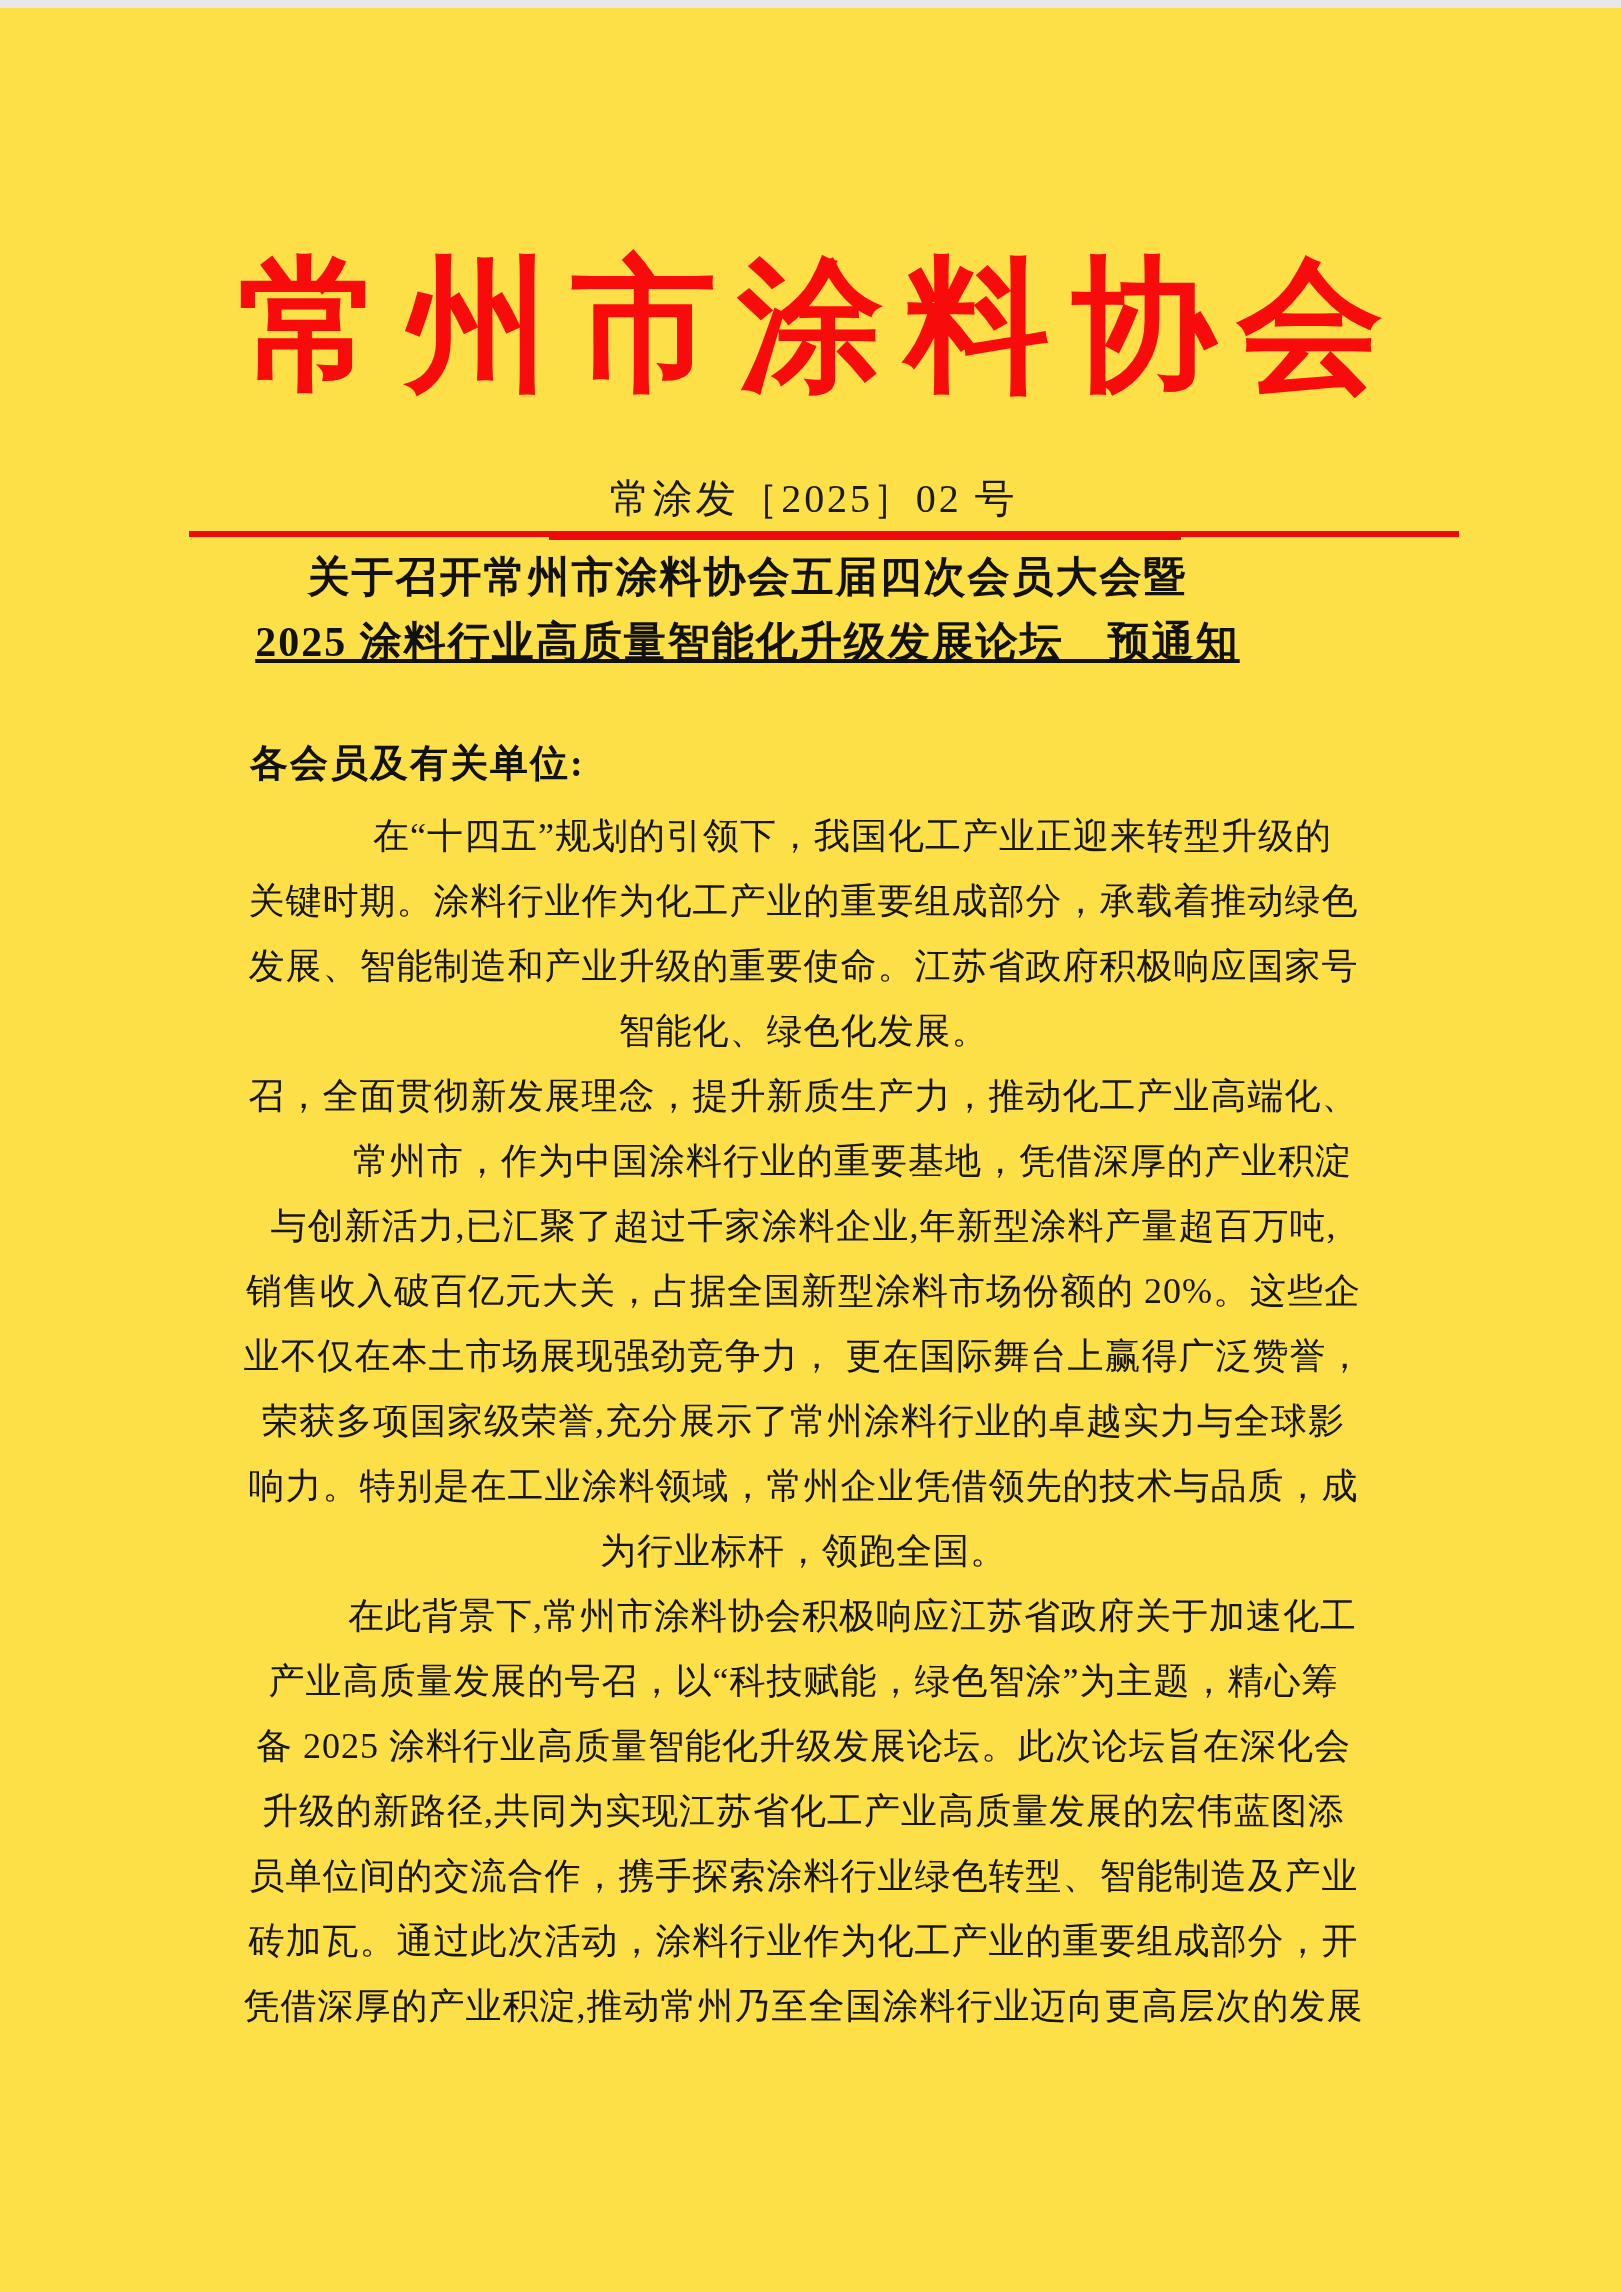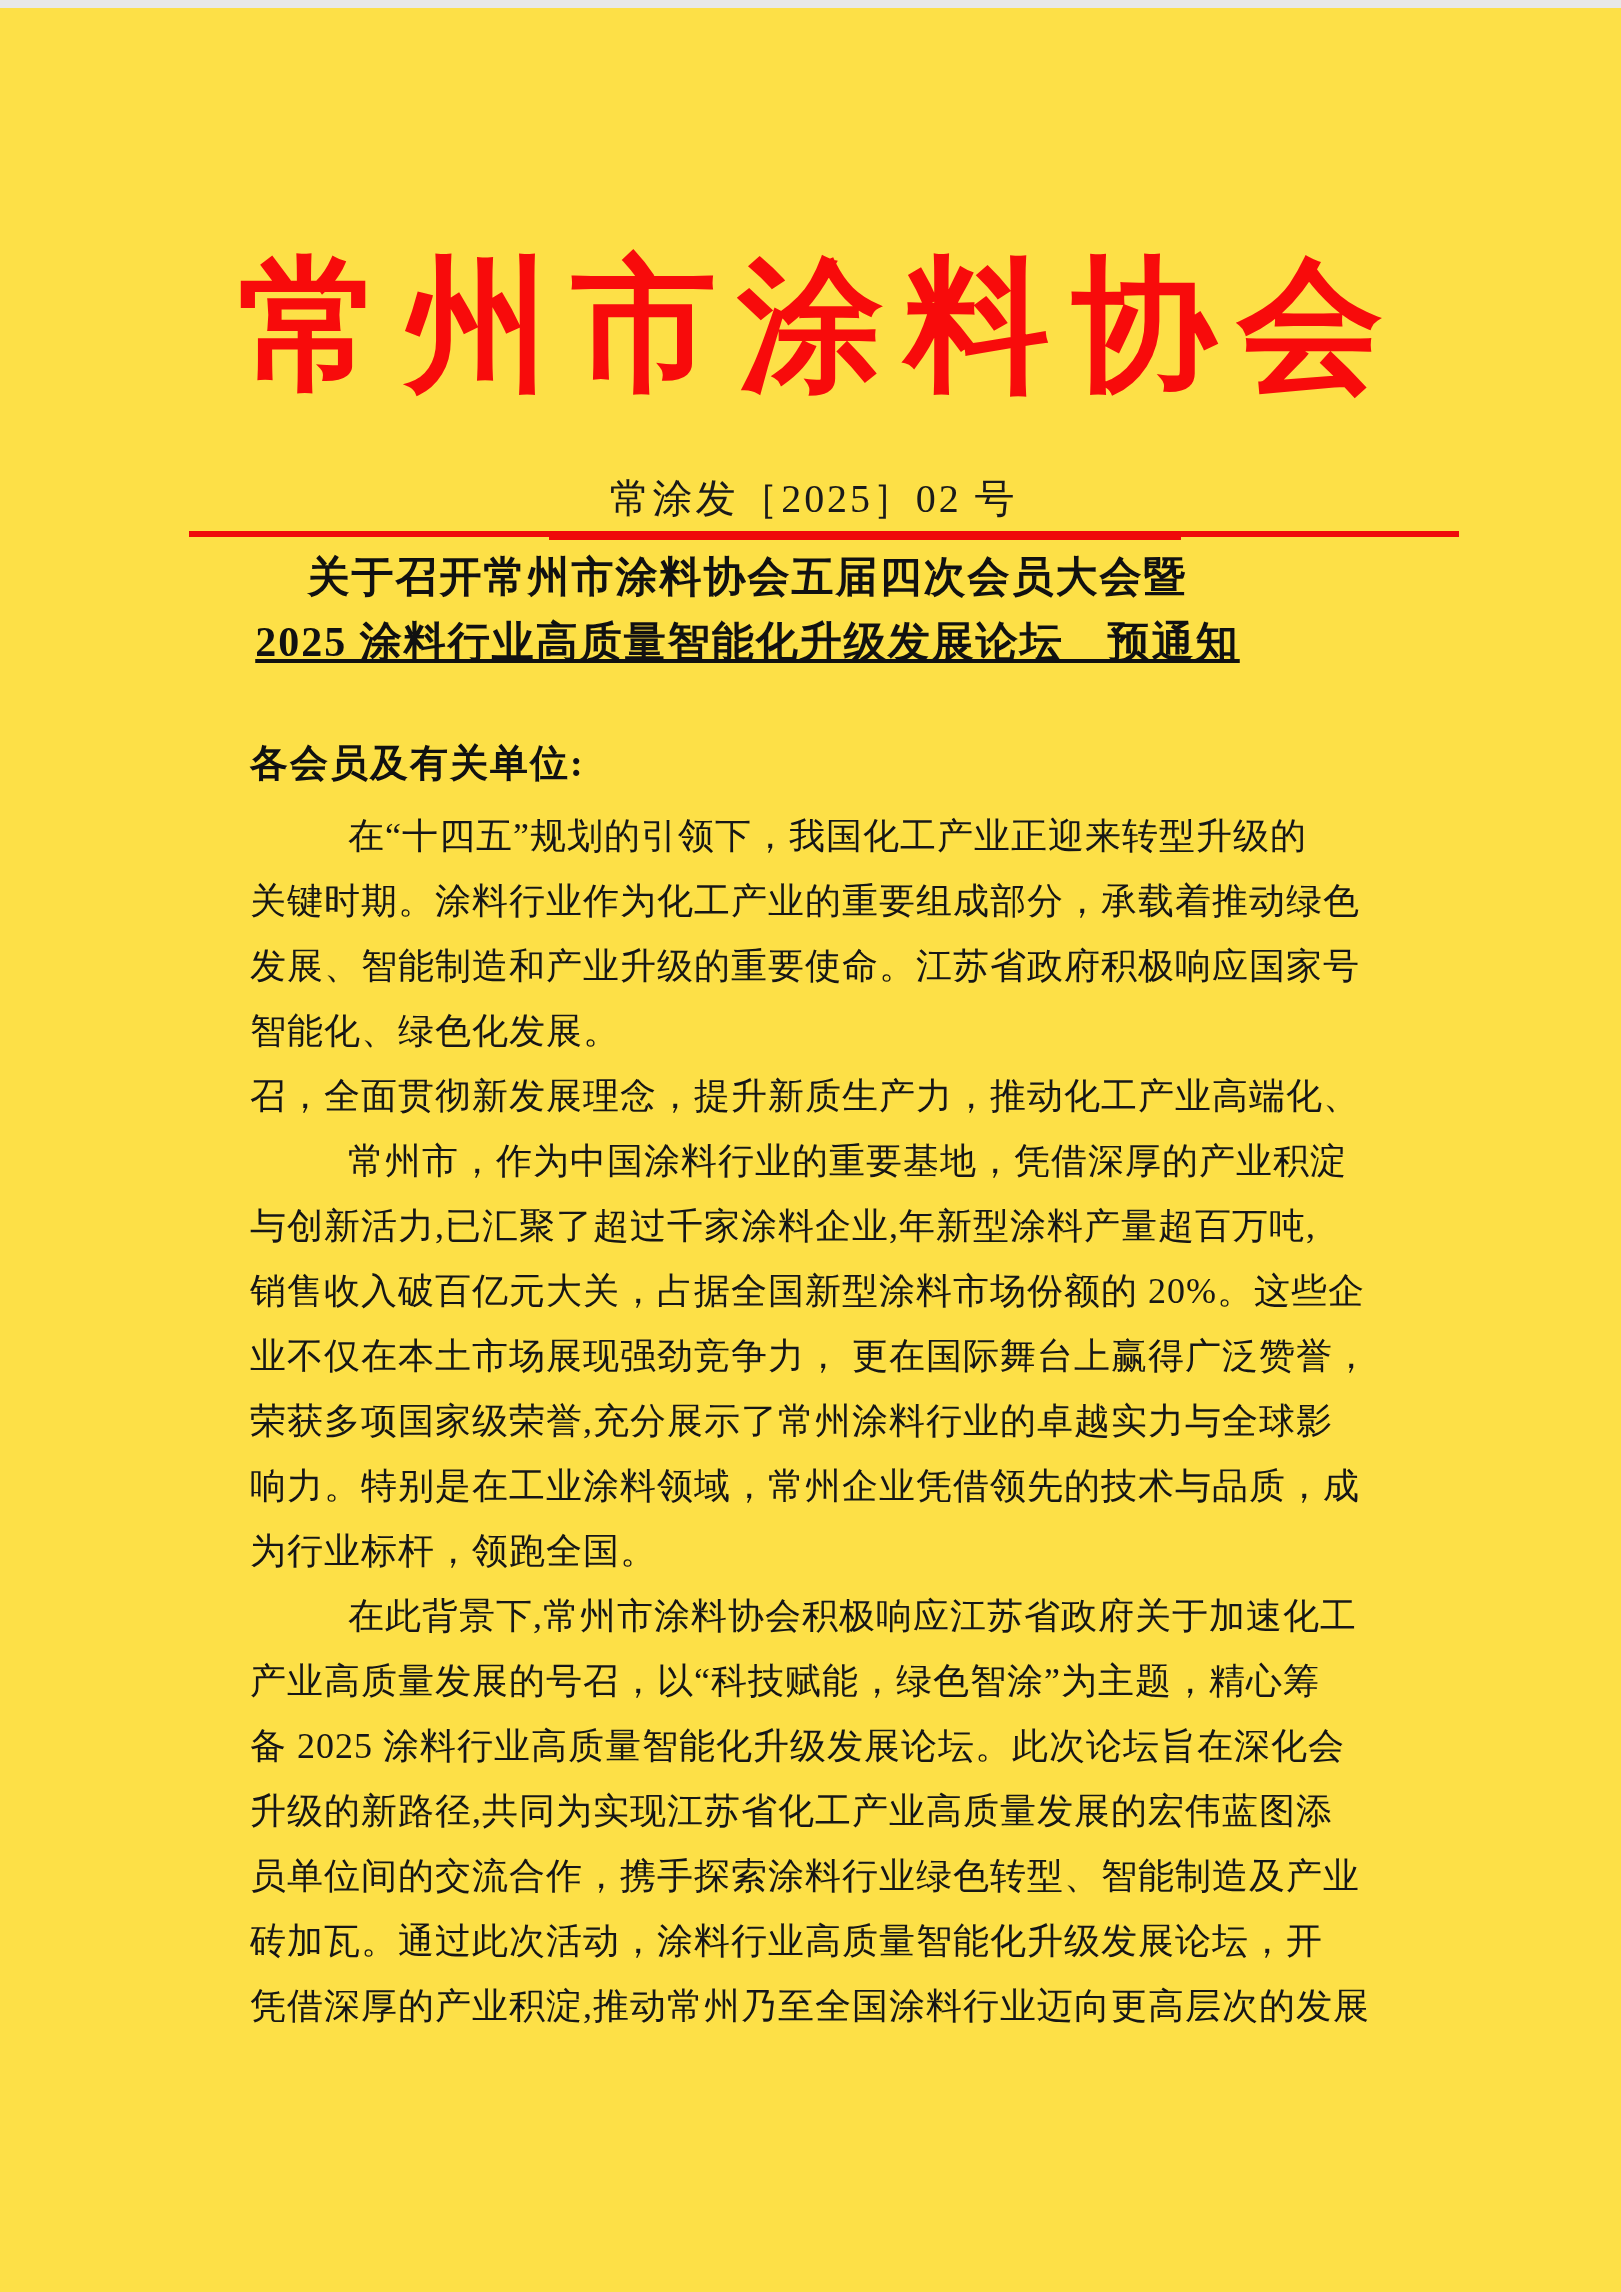--- a/index.html
+++ b/index.html
@@ -59,26 +59,27 @@
     top:730px;left:250px;
     font-size:38px;
     font-weight:bold;
     color:#111;
     letter-spacing:2px;
     white-space:nowrap;
   }
   
   .body-text{
     position:absolute;
-    top:796px;left:250px;
+    top:796px;left:240px;
     width:1127px;
     font-size:36px;
     line-height:65px;
     letter-spacing:1px;
     color:#161616;
+    text-align:center;
   }
   .body-line{white-space:nowrap;height:65px;}
   .body-line.p-first{text-indent:98px;}
 </style>
 </head>
 <body>
 
 <div class="page">
 
   <div class="org-title">常州市涂料协会</div>
@@ -105,18 +106,18 @@
     <div class="body-line">销售收入破百亿元大关，占据全国新型涂料市场份额的 20%。这些企</div>
     <div class="body-line">业不仅在本土市场展现强劲竞争力， 更在国际舞台上赢得广泛赞誉，</div>
     <div class="body-line">荣获多项国家级荣誉,充分展示了常州涂料行业的卓越实力与全球影</div>
     <div class="body-line">响力。特别是在工业涂料领域，常州企业凭借领先的技术与品质，成</div>
     <div class="body-line">为行业标杆，领跑全国。</div>
     <div class="body-line p-first">在此背景下,常州市涂料协会积极响应江苏省政府关于加速化工</div>
     <div class="body-line">产业高质量发展的号召，以“科技赋能，绿色智涂”为主题，精心筹</div>
     <div class="body-line">备 2025 涂料行业高质量智能化升级发展论坛。此次论坛旨在深化会</div>
     <div class="body-line">升级的新路径,共同为实现江苏省化工产业高质量发展的宏伟蓝图添</div>
     <div class="body-line">员单位间的交流合作，携手探索涂料行业绿色转型、智能制造及产业</div>
-    <div class="body-line">砖加瓦。通过此次活动，涂料行业高质量智能化升级发展论坛，开</div>
+    <div class="body-line">砖加瓦。通过此次活动，涂料行业作为化工产业的重要组成部分，开</div>
     <div class="body-line">凭借深厚的产业积淀,推动常州乃至全国涂料行业迈向更高层次的发展</div>
   </div>
 
 </div>
 
 
 </body></html>

